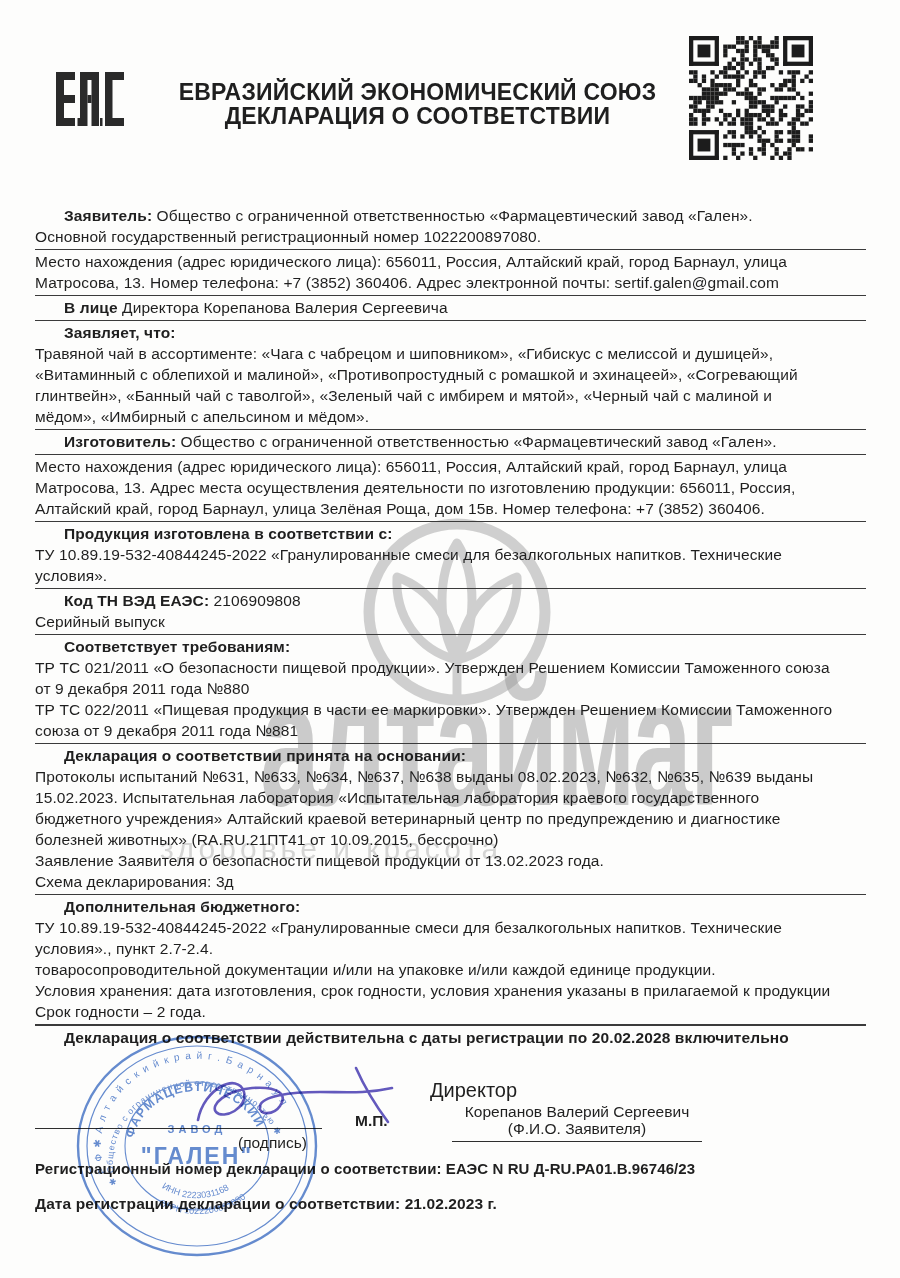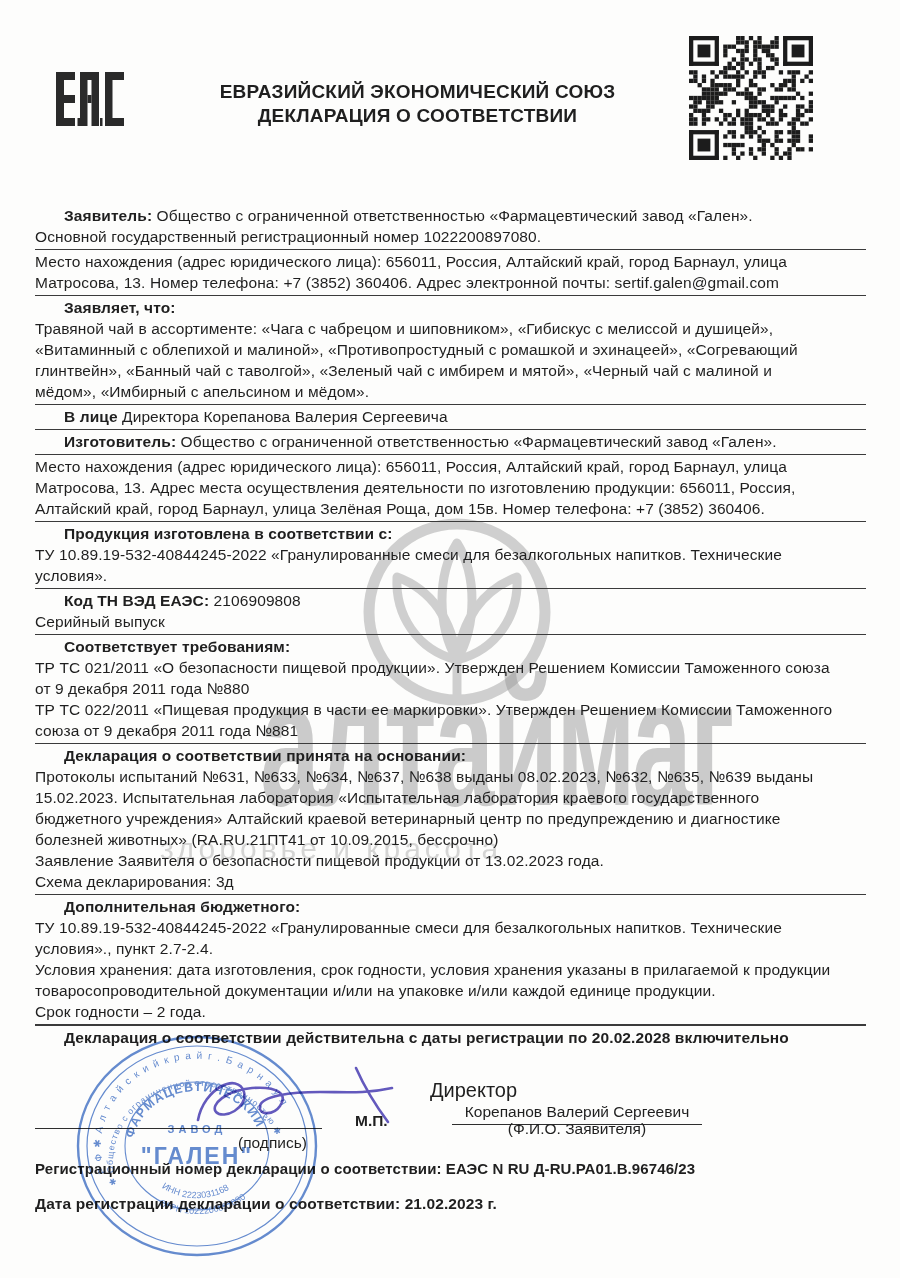--- a/index.html
+++ b/index.html
@@ -1,41 +1,41 @@
 <!DOCTYPE html>
 <html><head>
 <meta charset="utf-8">
 <style>
   html,body{margin:0;padding:0;background:#e8e8e8;}
   .page{position:relative;width:900px;height:1278px;margin:0 auto;background:#fdfdfc;
         overflow:hidden;font-family:"Liberation Sans",sans-serif;color:#1f1f1f;}
   
   .title{position:absolute;left:150px;top:80px;width:535px;text-align:center;
-         font-weight:bold;font-size:19px;line-height:24px;z-index:1;letter-spacing:.2px;}
+         font-weight:bold;font-size:23px;line-height:24px;z-index:1;letter-spacing:.2px;}
   .eac{position:absolute;left:56px;top:72px;width:68px;height:54px;z-index:1;}
   .qr{position:absolute;left:689px;top:36px;width:124px;height:124px;z-index:1;}
   
   #sections{position:absolute;left:35px;top:204px;width:831px;z-index:1;}
   .row{border-bottom:1px solid #3b3b3b;padding:1px 0 2px;}
   .row.thick{border-bottom-width:2px;}
   .row.last{border-bottom:none;}
   .ln{margin:0;font-size:15.5px;line-height:21px;letter-spacing:.1px;white-space:nowrap;}
   .ln strong{font-weight:bold;margin-left:29px;}
   
   .wm{position:absolute;left:0;top:0;width:900px;height:1278px;z-index:0;pointer-events:none;}
   .wm-logo{position:absolute;left:357px;top:515px;width:200px;height:200px;opacity:.5;}
   .wm-word{position:absolute;left:120px;top:650px;width:700px;text-align:center;
            font-size:180px;line-height:185px;font-weight:bold;color:#9b9b9b;opacity:.5;
            letter-spacing:-4px;white-space:nowrap;transform:scaleX(.6);transform-origin:center;}
   .wm-tag{position:absolute;left:160px;top:832px;width:600px;text-align:left;
           font-size:30px;letter-spacing:4px;color:#c0c0c0;opacity:.65;white-space:nowrap;}
   
   .sig-director{position:absolute;left:430px;top:1079px;font-size:20px;z-index:1;}
   .sig-name{position:absolute;left:452px;top:1103px;width:250px;text-align:center;
-            font-size:15.5px;border-bottom:1.5px solid #2e2e2e;padding-bottom:3px;z-index:1;}
+            font-size:15.5px;border-bottom:1.5px solid #2e2e2e;padding-bottom:20px;z-index:1;}
   .sig-fio{position:absolute;left:452px;top:1120px;width:250px;text-align:center;font-size:15.5px;z-index:1;}
   .sig-mp{position:absolute;left:355px;top:1112px;font-size:15.5px;font-weight:bold;z-index:1;}
   .sig-line{position:absolute;left:35px;top:1128px;width:287px;border-top:1.5px solid #2e2e2e;z-index:1;}
   .sig-podpis{position:absolute;left:238px;top:1134px;font-size:15.5px;z-index:1;}
   .regline{position:absolute;left:35px;top:1160px;font-size:15px;font-weight:bold;z-index:1;letter-spacing:.1px;}
   .dateline{position:absolute;left:35px;top:1195px;font-size:15.5px;font-weight:bold;z-index:1;letter-spacing:.1px;}
   
   .stamp{position:absolute;left:72px;top:1030px;width:250px;height:232px;z-index:2;
          opacity:.8;mix-blend-mode:multiply;}
   .ink{position:absolute;left:160px;top:1058px;width:260px;height:80px;z-index:3;
@@ -403,28 +403,28 @@
   <main id="sections">
       <section class="row">
         <p class="ln"><strong>Заявитель:</strong><span> Общество с ограниченной ответственностью «Фармацевтический завод «Гален».</span></p>
         <p class="ln"><span>Основной государственный регистрационный номер 1022200897080.</span></p>
       </section>
       <section class="row">
         <p class="ln"><span>Место нахождения (адрес юридического лица): 656011, Россия, Алтайский край, город Барнаул, улица</span></p>
         <p class="ln"><span>Матросова, 13. Номер телефона: +7 (3852) 360406. Адрес электронной почты: sertif.galen@gmail.com</span></p>
       </section>
       <section class="row">
+        <p class="ln"><strong>В лице</strong><span> Директора Корепанова Валерия Сергеевича</span></p>
+      </section>
+      <section class="row">
         <p class="ln"><strong>Заявляет, что:</strong></p>
         <p class="ln"><span>Травяной чай в ассортименте: «Чага с чабрецом и шиповником», «Гибискус с мелиссой и душицей»,</span></p>
         <p class="ln"><span>«Витаминный с облепихой и малиной», «Противопростудный с ромашкой и эхинацеей», «Согревающий</span></p>
         <p class="ln"><span>глинтвейн», «Банный чай с таволгой», «Зеленый чай с имбирем и мятой», «Черный чай с малиной и</span></p>
         <p class="ln"><span>мёдом», «Имбирный с апельсином и мёдом».</span></p>
-      </section>
-      <section class="row">
-        <p class="ln"><strong>В лице</strong><span> Директора Корепанова Валерия Сергеевича</span></p>
       </section>
       <section class="row">
         <p class="ln"><strong>Изготовитель:</strong><span> Общество с ограниченной ответственностью «Фармацевтический завод «Гален».</span></p>
       </section>
       <section class="row">
         <p class="ln"><span>Место нахождения (адрес юридического лица): 656011, Россия, Алтайский край, город Барнаул, улица</span></p>
         <p class="ln"><span>Матросова, 13. Адрес места осуществления деятельности по изготовлению продукции: 656011, Россия,</span></p>
         <p class="ln"><span>Алтайский край, город Барнаул, улица Зелёная Роща, дом 15в. Номер телефона: +7 (3852) 360406.</span></p>
       </section>
       <section class="row">
@@ -449,22 +449,22 @@
         <p class="ln"><span>15.02.2023. Испытательная лаборатория «Испытательная лаборатория краевого государственного</span></p>
         <p class="ln"><span>бюджетного учреждения» Алтайский краевой ветеринарный центр по предупреждению и диагностике</span></p>
         <p class="ln"><span>болезней животных» (RA.RU.21ПТ41 от 10.09.2015, бессрочно)</span></p>
         <p class="ln"><span>Заявление Заявителя о безопасности пищевой продукции от 13.02.2023 года.</span></p>
         <p class="ln"><span>Схема декларирования: 3д</span></p>
       </section>
       <section class="row thick">
         <p class="ln"><strong>Дополнительная бюджетного:</strong></p>
         <p class="ln"><span>ТУ 10.89.19-532-40844245-2022 «Гранулированные смеси для безалкогольных напитков. Технические</span></p>
         <p class="ln"><span>условия»., пункт 2.7-2.4.</span></p>
+        <p class="ln"><span>товаросопроводительной документации и/или на упаковке и/или каждой единице продукции.</span></p>
         <p class="ln"><span>Условия хранения: дата изготовления, срок годности, условия хранения указаны в прилагаемой к продукции</span></p>
-        <p class="ln"><span>товаросопроводительной документации и/или на упаковке и/или каждой единице продукции.</span></p>
         <p class="ln"><span>Срок годности – 2 года.</span></p>
       </section>
       <section class="row last">
         <p class="ln"><strong>Декларация о соответствии действительна с даты регистрации по 20.02.2028 включительно</strong></p>
       </section>
     </main>
 
   <div class="sig-director">Директор</div>
   <div class="sig-name">Корепанов Валерий Сергеевич</div>
   <div class="sig-fio">(Ф.И.О. Заявителя)</div>

